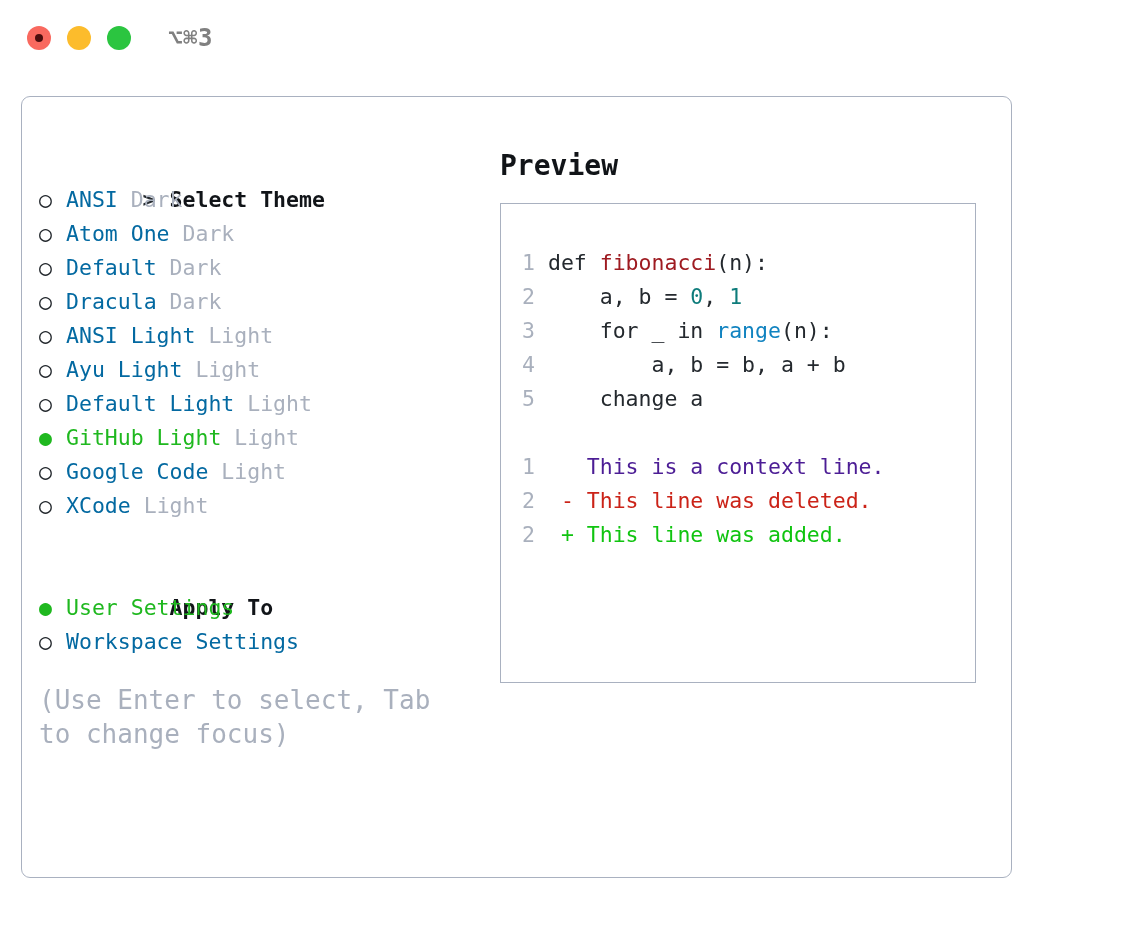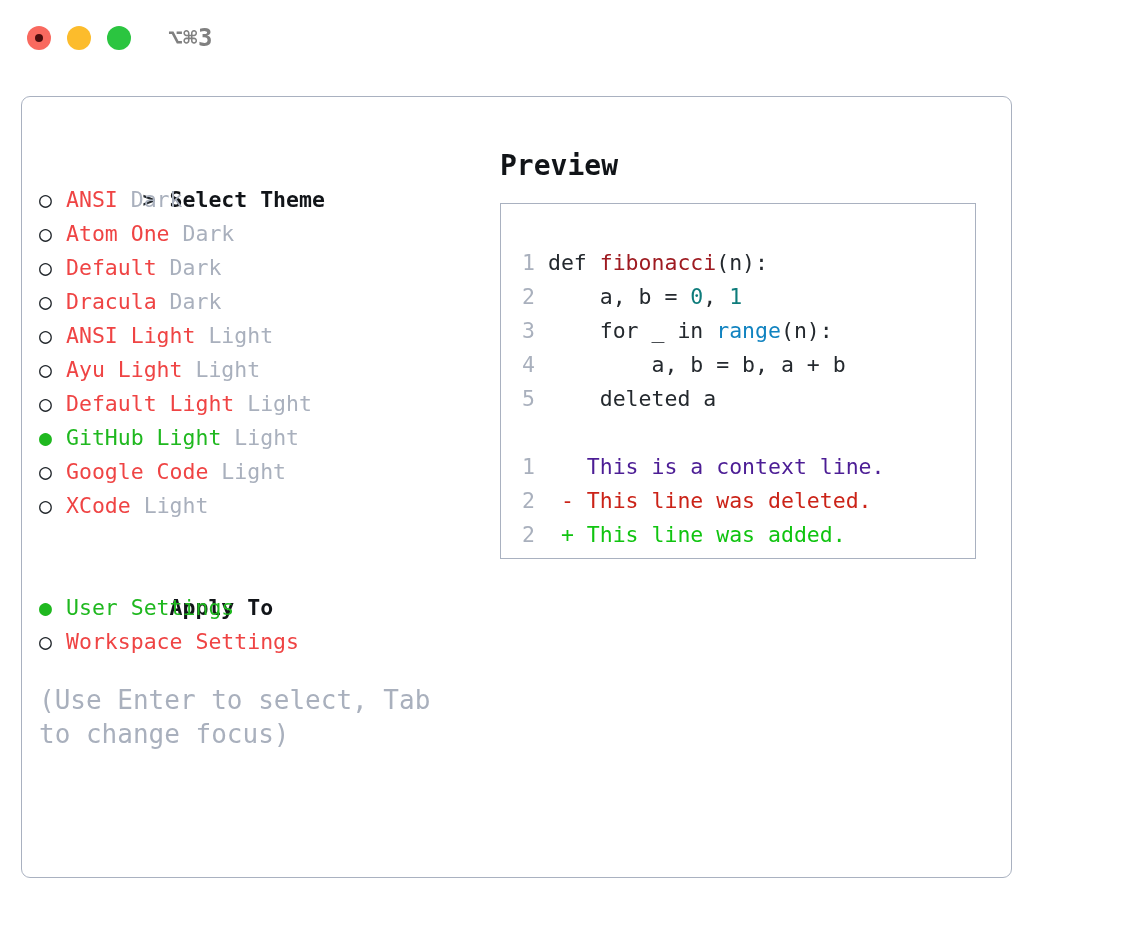--- a/index.html
+++ b/index.html
@@ -96,21 +96,21 @@
   }
   .marker.sel { color: #1fb81f; }
   .row.header-row {
     font-weight: bold;
     color: #111418;
   }
   .row.section-head {
     font-weight: bold;
     color: #111418;
   }
-  .theme-name { color: #ef4444; }
+  .theme-name { color: #0369a1; }
   .theme-name.selected { color: #1fb81f; }
   .theme-cat { color: #a9b0bd; }
   #spacer-1 { height: 34px; }
   #hint {
     margin-top: 24px;
     font-size: 26px;
     line-height: 34px;
     color: #a9b0bd;
     width: 410px;
   }
@@ -124,21 +124,21 @@
   }
   #preview-title {
     font-size: 28px;
     font-weight: bold;
     line-height: 34px;
     color: #111418;
   }
   #preview-box {
     margin-top: 20px;
     width: 476px;
-    height: 356px;
+    height: 480px;
     border: 1.6px solid #a9b1c0;
     box-sizing: border-box;
     background: #ffffff;
     position: relative;
   }
   #code-area {
     position: absolute;
     left: 12px;
     top: 42px;
     right: 6px;
@@ -215,21 +215,21 @@
 
     <div id="right-col">
       <div id="preview-title">Preview</div>
       <div id="preview-box">
         <div id="code-area">
           <div id="code-lines">
               <div class="code-line"><span class="lineno">1</span><span> </span><span class="kw">def </span><span class="fn">fibonacci</span><span class="plain">(n):</span></div>
               <div class="code-line"><span class="lineno">2</span><span> </span><span class="plain">    a, b = </span><span class="num">0</span><span class="plain">, </span><span class="num">1</span></div>
               <div class="code-line"><span class="lineno">3</span><span> </span><span class="kw">    for _ in </span><span class="builtin">range</span><span class="plain">(n):</span></div>
               <div class="code-line"><span class="lineno">4</span><span> </span><span class="plain">        a, b = b, a + b</span></div>
-              <div class="code-line"><span class="lineno">5</span><span> </span><span class="kw">    deleted a</span></div>
+              <div class="code-line"><span class="lineno">5</span><span> </span><span class="kw">    change a</span></div>
             </div>
           <div class="gap-line"></div>
           <div id="diff-lines">
               <div class="code-line"><span class="lineno">1</span><span>  </span><span class="diff-ctx"> </span><span class="diff-ctx"> This is a context line.</span></div>
               <div class="code-line"><span class="lineno">2</span><span>  </span><span class="diff-del">-</span><span class="diff-del"> This line was deleted.</span></div>
               <div class="code-line"><span class="lineno">2</span><span>  </span><span class="diff-add">+</span><span class="diff-add"> This line was added.</span></div>
             </div>
         </div>
       </div>
     </div>

